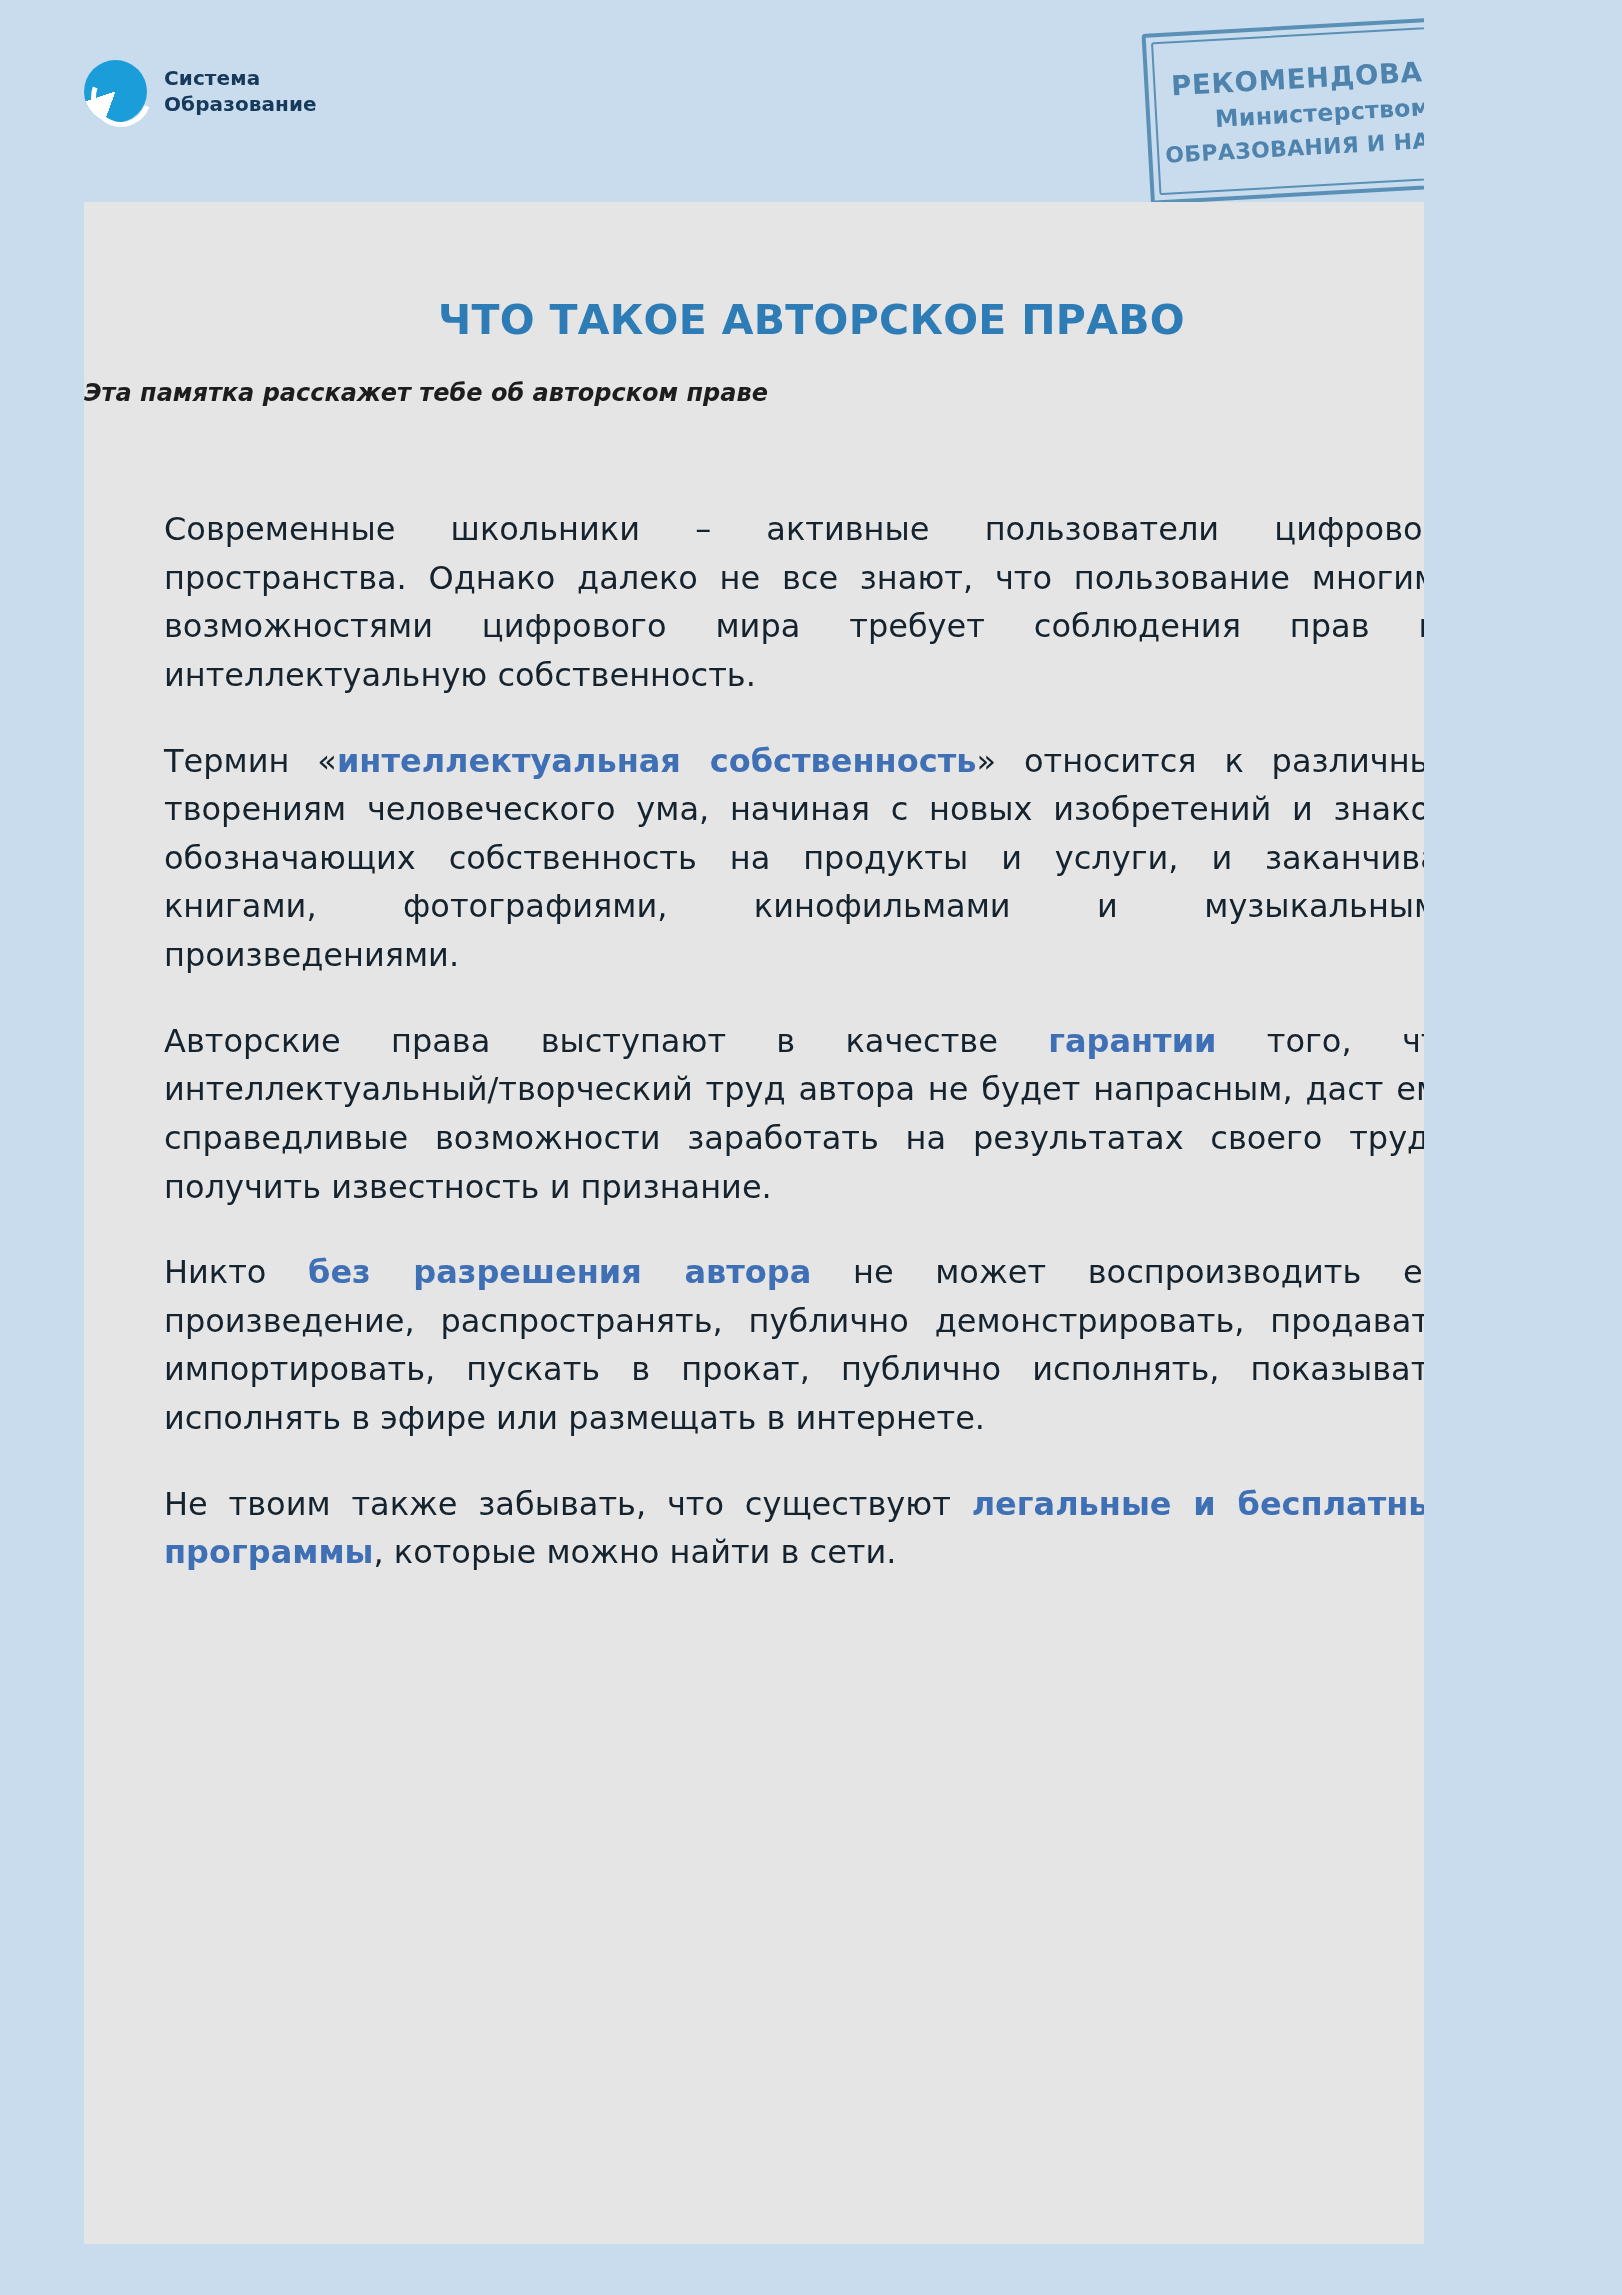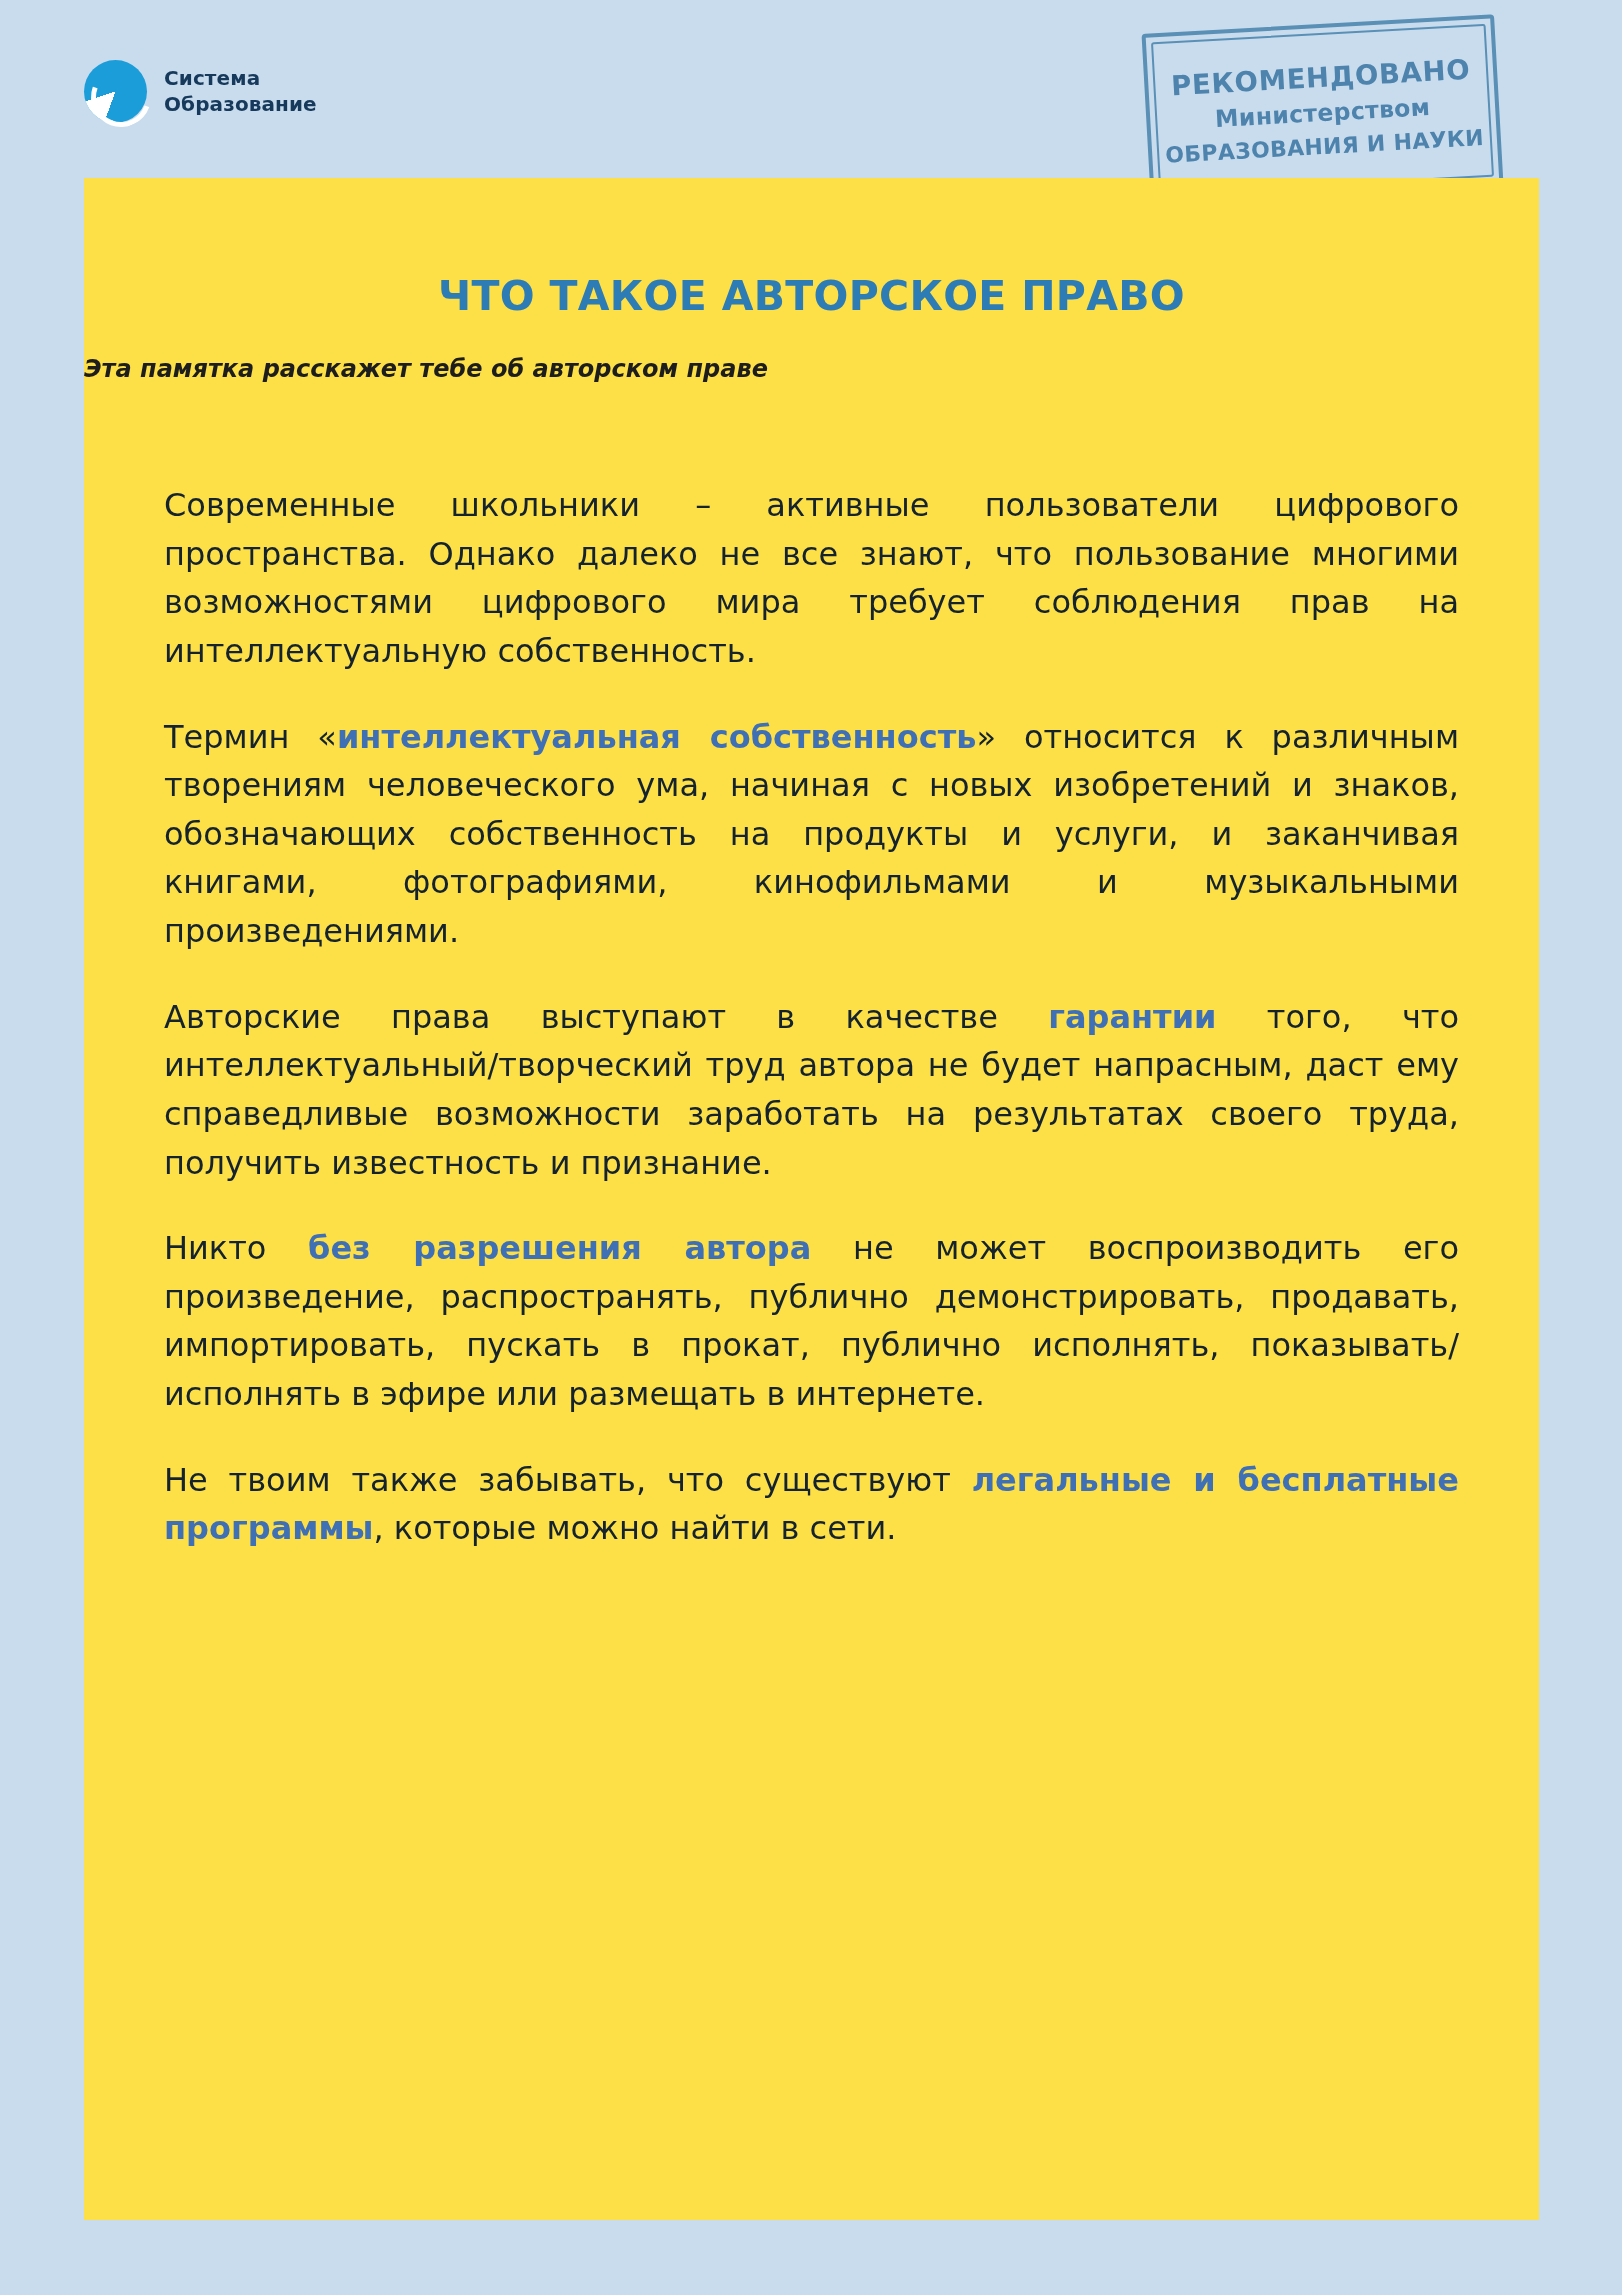--- a/index.html
+++ b/index.html
@@ -9,21 +9,21 @@
   body {
     width: 1622px;
     height: 2295px;
     background: #c8dced;
     font-family: "DejaVu Sans", "Liberation Sans", sans-serif;
     -webkit-font-smoothing: antialiased;
   }
 
   .page {
     position: relative;
-    width: 1622px;
+    width: 1424px;
     height: 2295px;
     background: #c8dced;
     overflow: hidden;
   }
 
   
   .header {
     position: absolute;
     left: 0;
     top: 0;
@@ -123,24 +123,24 @@
     font-weight: bold;
   }
   .stamp .l1 { font-size: 27.5px; letter-spacing: 0.7px; }
   .stamp .l2 { font-size: 23.6px; letter-spacing: 0.3px; }
   .stamp .l3 { font-size: 22px; letter-spacing: 0.3px; }
 
   
   .sheet {
     position: absolute;
     left: 84px;
-    top: 178px;
+    top: 202px;
     width: 1455px;
     height: 2042px;
-    background: #fde047;
+    background: #e5e5e5;
   }
 
   .title {
     margin: 0;
     padding: 94px 0 0 0;
     text-align: center;
     color: #2e7cb5;
     font-family: "DejaVu Sans", "Liberation Sans", sans-serif;
     font-weight: bold;
     font-size: 41px;

